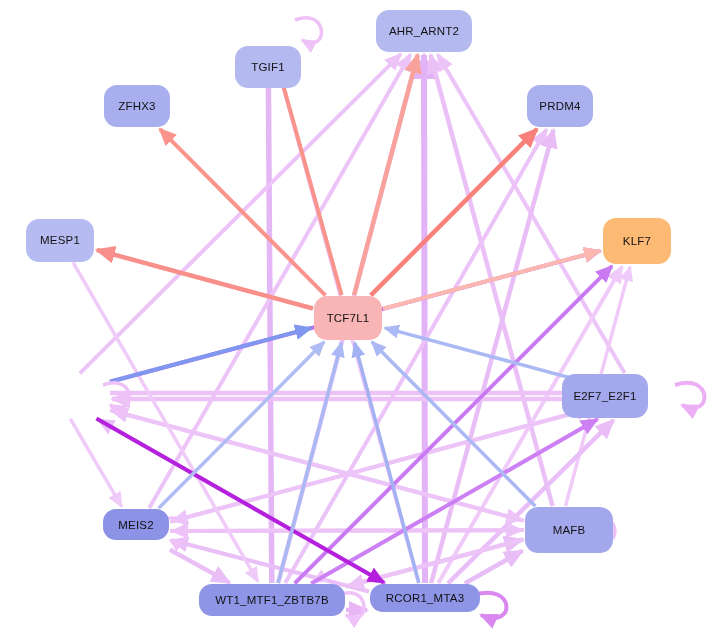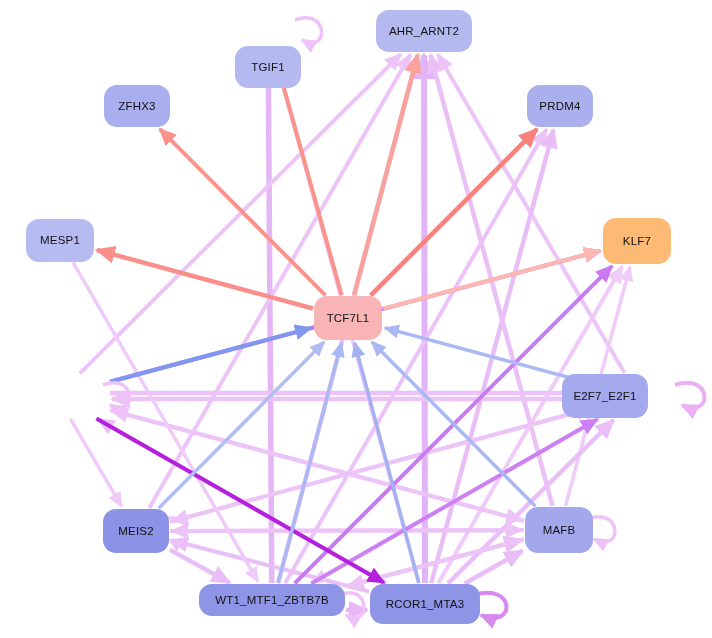--- a/index.html
+++ b/index.html
@@ -175,26 +175,26 @@
       </div>
       <div class="node" style="left: 603px; top: 218px; width: 68px; height: 46px; background: #fdba74; color: rgb(17, 17, 17);">
         <span>KLF7</span>
       </div>
       <div class="node" style="left: 314px; top: 296px; width: 68px; height: 44px; background: rgb(249, 180, 182); color: rgb(17, 17, 17);">
         <span>TCF7L1</span>
       </div>
       <div class="node" style="left: 562px; top: 374px; width: 86px; height: 44px; background: rgb(163, 169, 236); color: rgb(17, 17, 17);">
         <span>E2F7_E2F1</span>
       </div>
-      <div class="node" style="left: 103px; top: 509px; width: 66px; height: 44px; background: rgb(140, 146, 230); color: rgb(17, 17, 17);">
+      <div class="node" style="left: 103px; top: 509px; width: 66px; height: 31px; background: rgb(140, 146, 230); color: rgb(17, 17, 17);">
         <span>MEIS2</span>
       </div>
-      <div class="node" style="left: 525px; top: 507px; width: 68px; height: 46px; background: rgb(163, 168, 236); color: rgb(17, 17, 17);">
+      <div class="node" style="left: 525px; top: 507px; width: 88px; height: 46px; background: rgb(163, 168, 236); color: rgb(17, 17, 17);">
         <span>MAFB</span>
       </div>
       <div class="node" style="left: 199px; top: 584px; width: 146px; height: 32px; background: rgb(143, 149, 230); color: rgb(17, 17, 17);">
         <span>WT1_MTF1_ZBTB7B</span>
       </div>
-      <div class="node" style="left: 370px; top: 584px; width: 110px; height: 40px; background: rgb(143, 149, 230); color: rgb(17, 17, 17);">
+      <div class="node" style="left: 370px; top: 584px; width: 110px; height: 28px; background: rgb(143, 149, 230); color: rgb(17, 17, 17);">
         <span>RCOR1_MTA3</span>
       </div>
     </div>
 </div>
 
 </body></html>

